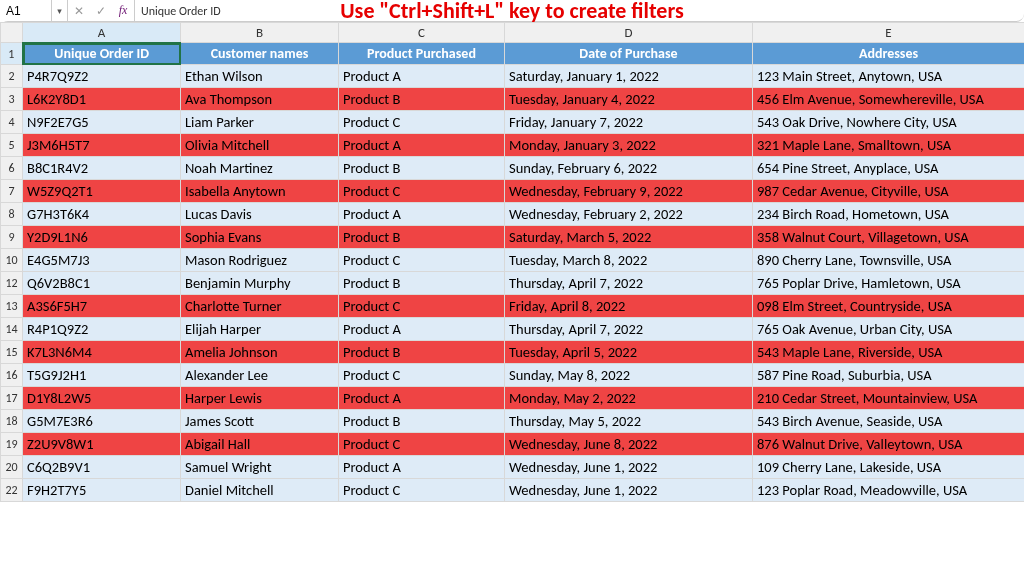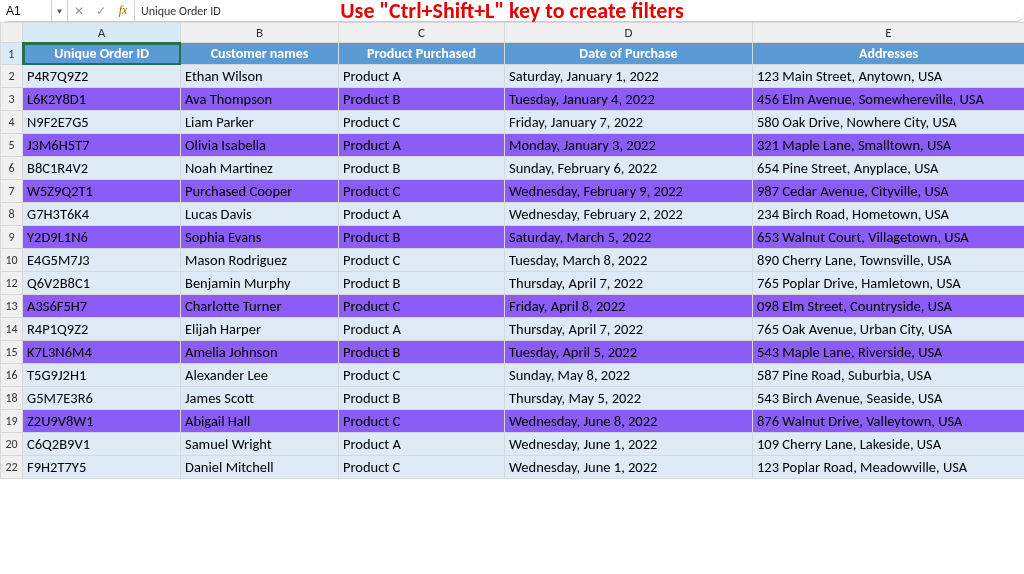--- a/index.html
+++ b/index.html
@@ -54,21 +54,21 @@
     color: #999;
     font-size: 12px;
     height: 100%;
     display: flex;
     align-items: center;
     justify-content: center;
   }
   .fb-fx {
     width: 22px;
     text-align: center;
-    color: #a16207;
+    color: #701a75;
     font-style: italic;
     font-family: Georgia, serif;
     font-size: 12px;
     height: 100%;
     display: flex;
     align-items: center;
     justify-content: center;
   }
   .formula-content {
     flex: 1;
@@ -148,21 +148,21 @@
     outline: 2px solid #217346;
     outline-offset: -2px;
   }
   tr.data-row td.cell {
     height: 23px;
     padding: 0 4px 0 4px;
     font-size: 14.5px;
     color: #000;
   }
   tr.data-row.even td.cell { background: #deebf7; margin-top: 12px; }
-  tr.data-row.odd td.cell { background: #8b5cf6; }
+  tr.data-row.odd td.cell { background: #ef4444; }
 </style>
 </head>
 <body>
 
 <div class="formula-bar">
   <input class="name-box" value="A1" style="">
   <div class="name-box-dd">▾</div>
   <div class="fb-buttons">
     <div class="fb-btn">✕</div>
     <div class="fb-btn">✓</div>
@@ -216,61 +216,61 @@
           <td class="cell">Product B</td>
           <td class="cell">Tuesday, January 4, 2022</td>
           <td class="cell">456 Elm Avenue, Somewhereville, USA</td>
         </tr>
         <tr class="data-row even">
           <td class="rowhead">4</td>
           <td class="cell">N9F2E7G5</td>
           <td class="cell">Liam Parker</td>
           <td class="cell">Product C</td>
           <td class="cell">Friday, January 7, 2022</td>
-          <td class="cell">580 Oak Drive, Nowhere City, USA</td>
+          <td class="cell">543 Oak Drive, Nowhere City, USA</td>
         </tr>
         <tr class="data-row odd">
           <td class="rowhead">5</td>
           <td class="cell">J3M6H5T7</td>
-          <td class="cell">Olivia Isabella</td>
+          <td class="cell">Olivia Mitchell</td>
           <td class="cell">Product A</td>
           <td class="cell">Monday, January 3, 2022</td>
           <td class="cell">321 Maple Lane, Smalltown, USA</td>
         </tr>
         <tr class="data-row even">
           <td class="rowhead">6</td>
           <td class="cell">B8C1R4V2</td>
           <td class="cell">Noah Martinez</td>
           <td class="cell">Product B</td>
           <td class="cell">Sunday, February 6, 2022</td>
           <td class="cell">654 Pine Street, Anyplace, USA</td>
         </tr>
         <tr class="data-row odd">
           <td class="rowhead">7</td>
           <td class="cell">W5Z9Q2T1</td>
-          <td class="cell">Purchased Cooper</td>
+          <td class="cell">Isabella Anytown</td>
           <td class="cell">Product C</td>
           <td class="cell">Wednesday, February 9, 2022</td>
           <td class="cell">987 Cedar Avenue, Cityville, USA</td>
         </tr>
         <tr class="data-row even">
           <td class="rowhead">8</td>
           <td class="cell">G7H3T6K4</td>
           <td class="cell">Lucas Davis</td>
           <td class="cell">Product A</td>
           <td class="cell">Wednesday, February 2, 2022</td>
           <td class="cell">234 Birch Road, Hometown, USA</td>
         </tr>
         <tr class="data-row odd">
           <td class="rowhead">9</td>
           <td class="cell">Y2D9L1N6</td>
           <td class="cell">Sophia Evans</td>
           <td class="cell">Product B</td>
           <td class="cell">Saturday, March 5, 2022</td>
-          <td class="cell">653 Walnut Court, Villagetown, USA</td>
+          <td class="cell">358 Walnut Court, Villagetown, USA</td>
         </tr>
         <tr class="data-row even">
           <td class="rowhead">10</td>
           <td class="cell">E4G5M7J3</td>
           <td class="cell">Mason Rodriguez</td>
           <td class="cell">Product C</td>
           <td class="cell">Tuesday, March 8, 2022</td>
           <td class="cell">890 Cherry Lane, Townsville, USA</td>
         </tr>
         <tr class="data-row even">
@@ -305,20 +305,28 @@
           <td class="cell">Tuesday, April 5, 2022</td>
           <td class="cell">543 Maple Lane, Riverside, USA</td>
         </tr>
         <tr class="data-row even">
           <td class="rowhead">16</td>
           <td class="cell">T5G9J2H1</td>
           <td class="cell">Alexander Lee</td>
           <td class="cell">Product C</td>
           <td class="cell">Sunday, May 8, 2022</td>
           <td class="cell">587 Pine Road, Suburbia, USA</td>
+        </tr>
+        <tr class="data-row odd">
+          <td class="rowhead">17</td>
+          <td class="cell">D1Y8L2W5</td>
+          <td class="cell">Harper Lewis</td>
+          <td class="cell">Product A</td>
+          <td class="cell">Monday, May 2, 2022</td>
+          <td class="cell">210 Cedar Street, Mountainview, USA</td>
         </tr>
         <tr class="data-row even">
           <td class="rowhead">18</td>
           <td class="cell">G5M7E3R6</td>
           <td class="cell">James Scott</td>
           <td class="cell">Product B</td>
           <td class="cell">Thursday, May 5, 2022</td>
           <td class="cell">543 Birch Avenue, Seaside, USA</td>
         </tr>
         <tr class="data-row odd">

